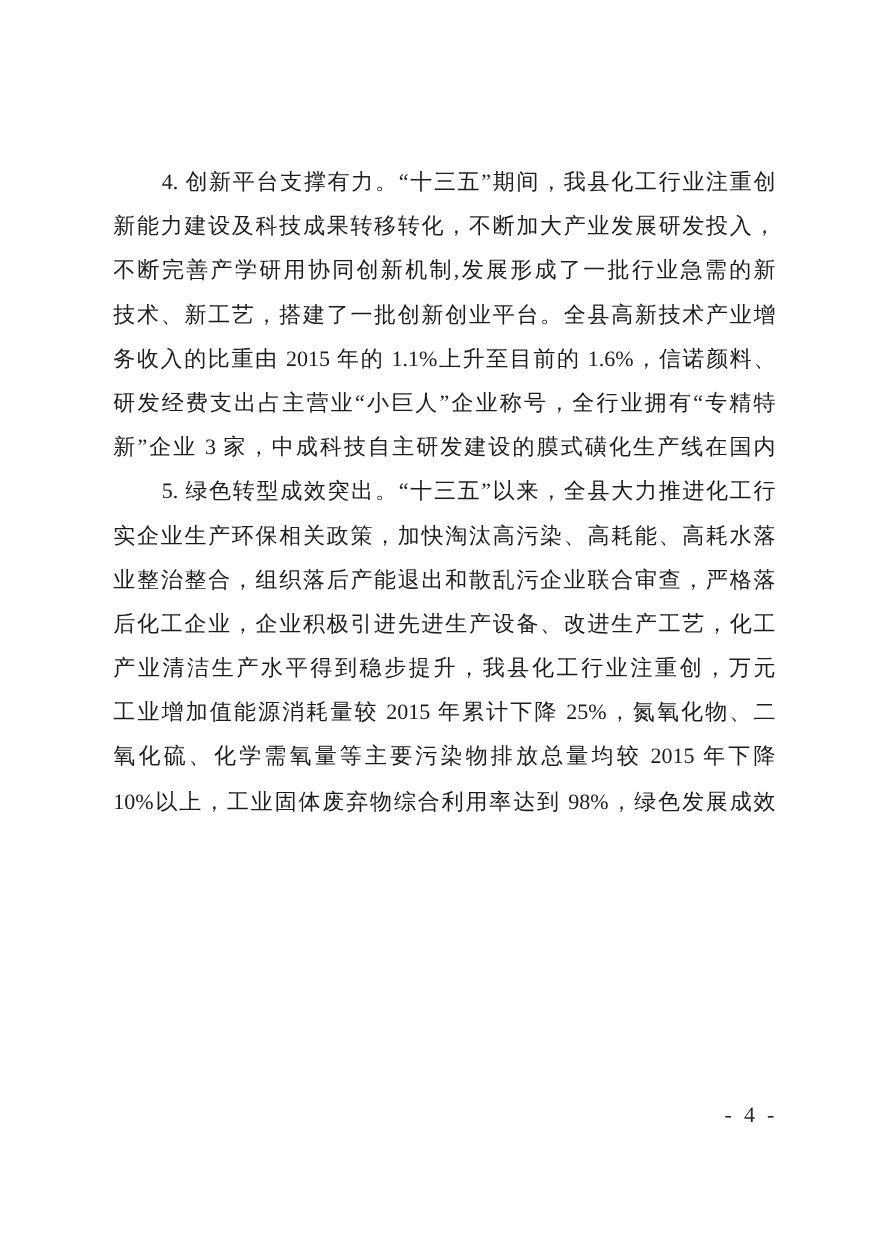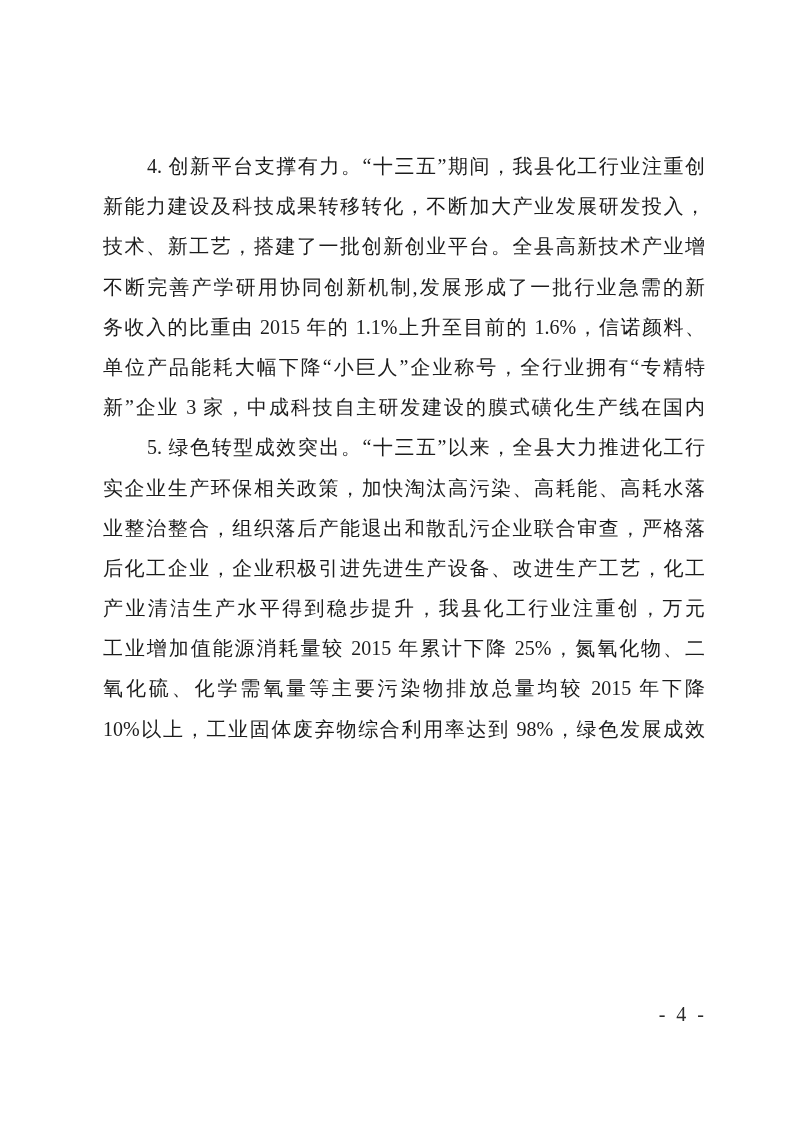--- a/index.html
+++ b/index.html
@@ -55,24 +55,24 @@
   }
 </style>
 </head>
 <body>
 
 <div class="page">
   <div class="text-block">
     <div class="paragraph">
         <div class="text-line first">4. 创新平台支撑有力。“十三五”期间，我县化工行业注重创</div>
         <div class="text-line">新能力建设及科技成果转移转化，不断加大产业发展研发投入，</div>
+        <div class="text-line">不断完善产学研用协同创新机制,发展形成了一批行业急需的新</div>
         <div class="text-line">技术、新工艺，搭建了一批创新创业平台。全县高新技术产业增</div>
-        <div class="text-line">不断完善产学研用协同创新机制,发展形成了一批行业急需的新</div>
         <div class="text-line">务收入的比重由 2015 年的 1.1%上升至目前的 1.6%，信诺颜料、</div>
-        <div class="text-line">单位产品能耗大幅下降“小巨人”企业称号，全行业拥有“专精特</div>
+        <div class="text-line">研发经费支出占主营业“小巨人”企业称号，全行业拥有“专精特</div>
         <div class="text-line">新”企业 3 家，中成科技自主研发建设的膜式磺化生产线在国内</div>
       </div>
     <div class="paragraph">
         <div class="text-line first">5. 绿色转型成效突出。“十三五”以来，全县大力推进化工行</div>
         <div class="text-line">实企业生产环保相关政策，加快淘汰高污染、高耗能、高耗水落</div>
         <div class="text-line">业整治整合，组织落后产能退出和散乱污企业联合审查，严格落</div>
         <div class="text-line">后化工企业，企业积极引进先进生产设备、改进生产工艺，化工</div>
         <div class="text-line">产业清洁生产水平得到稳步提升，我县化工行业注重创，万元</div>
         <div class="text-line">工业增加值能源消耗量较 2015 年累计下降 25%，氮氧化物、二</div>
         <div class="text-line">氧化硫、化学需氧量等主要污染物排放总量均较 2015 年下降</div>

